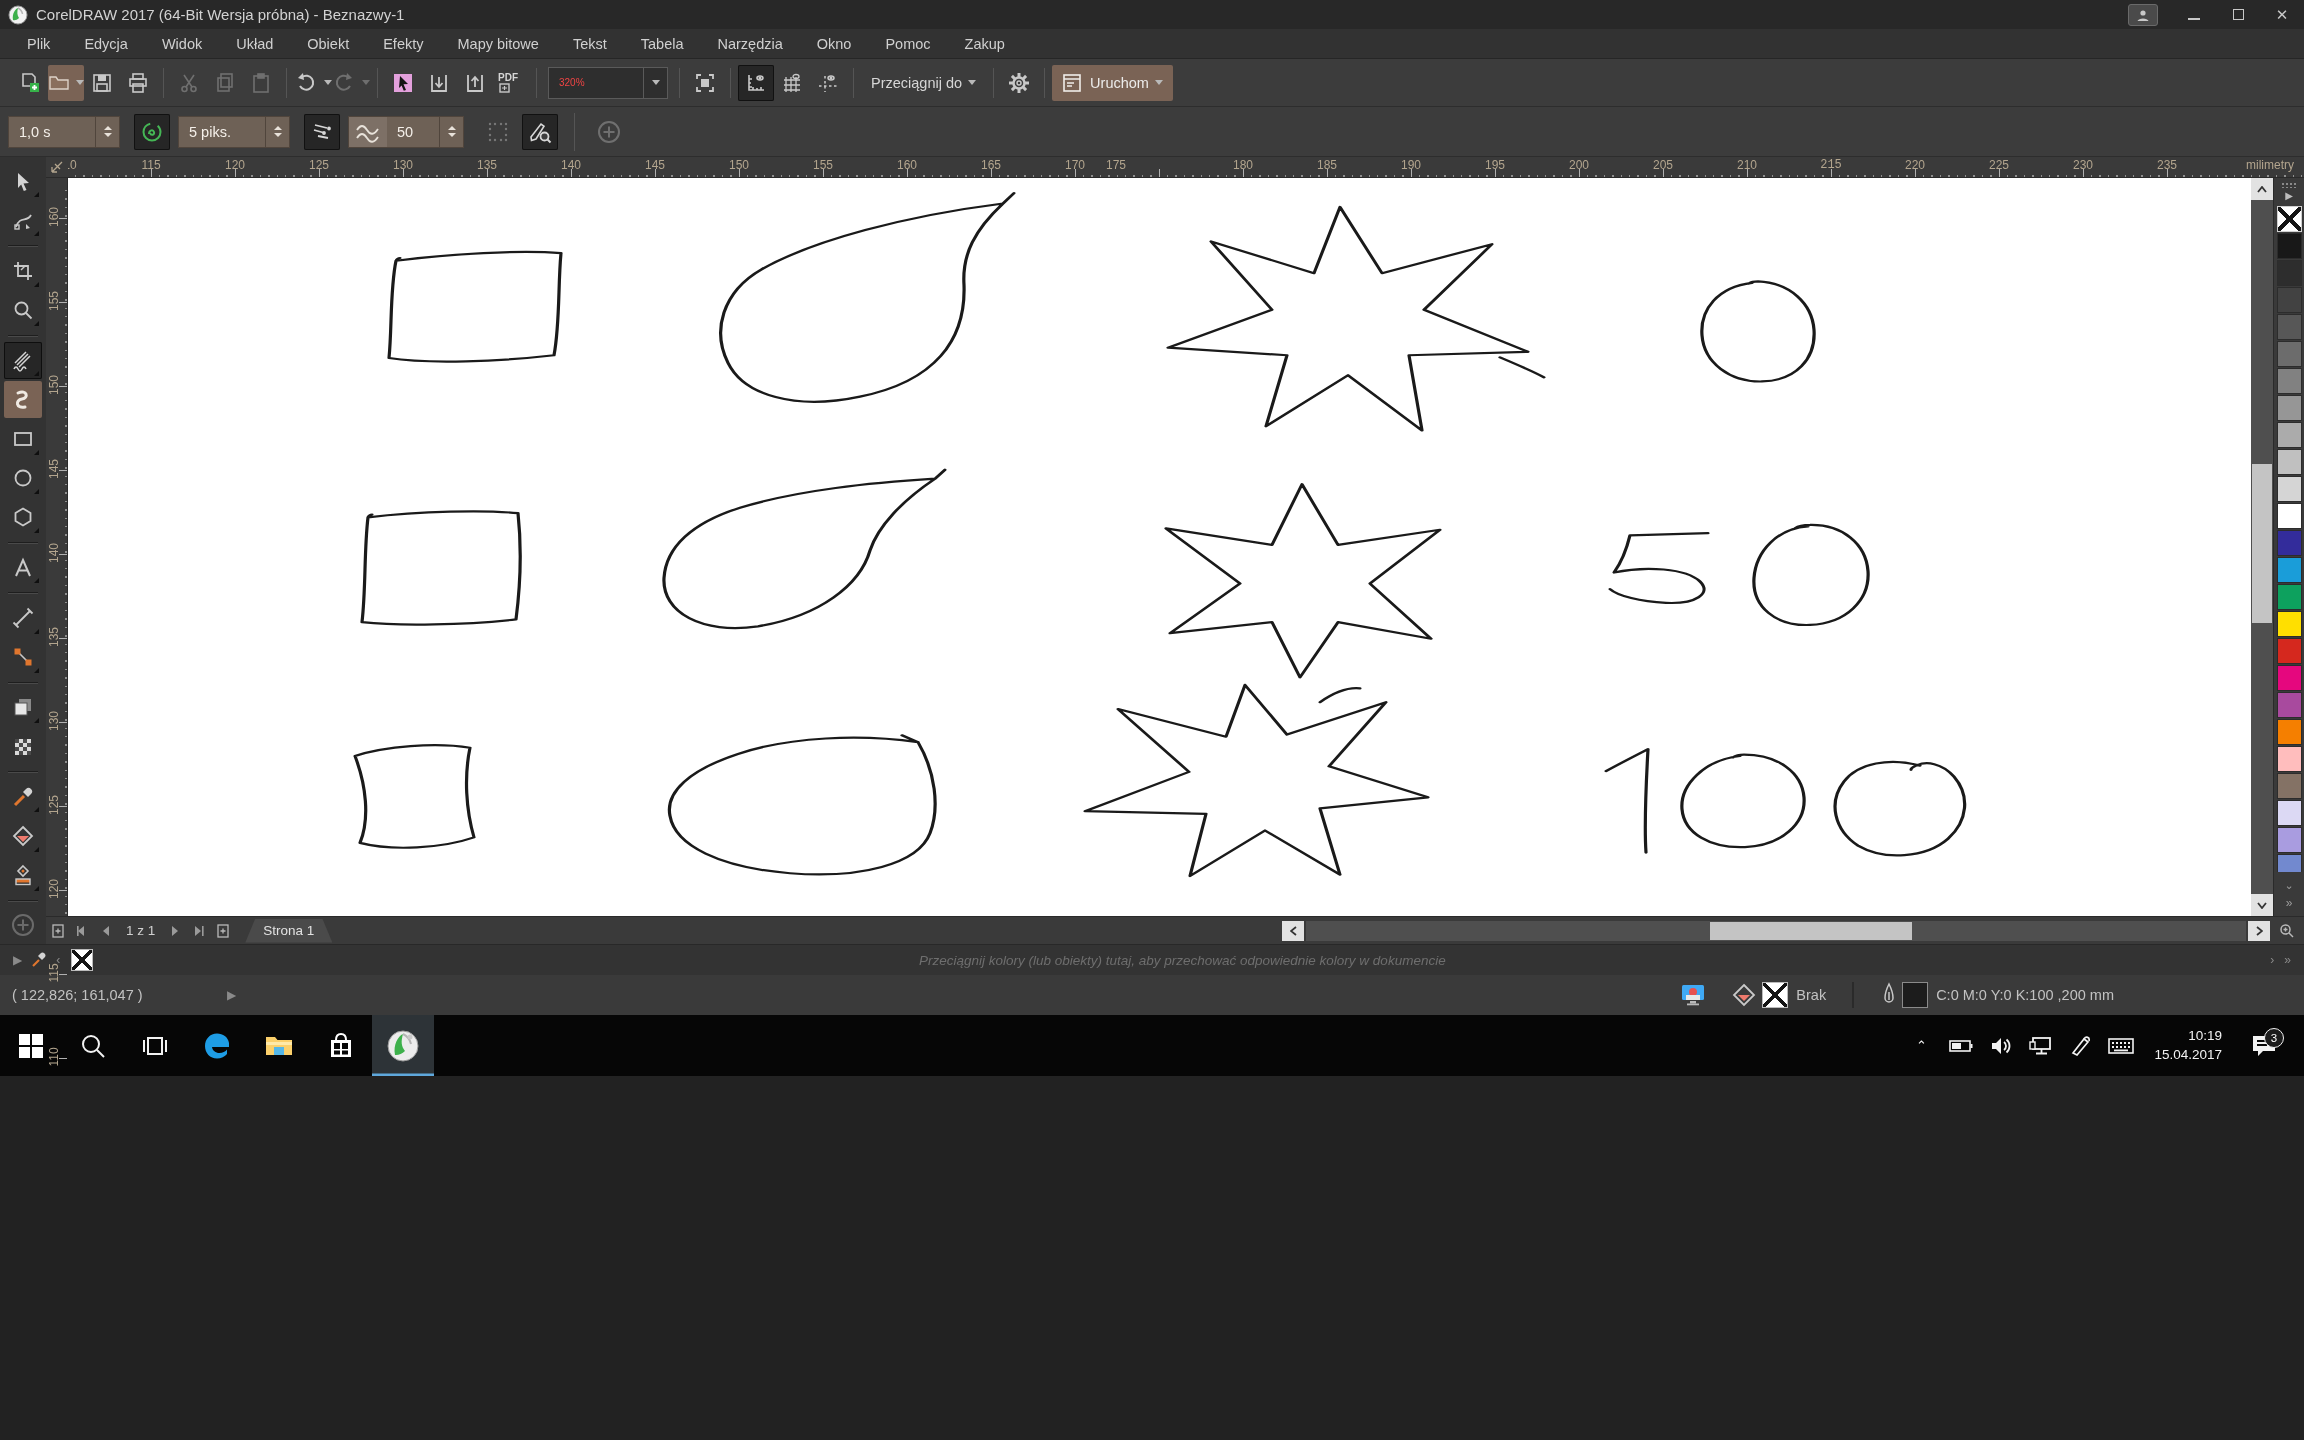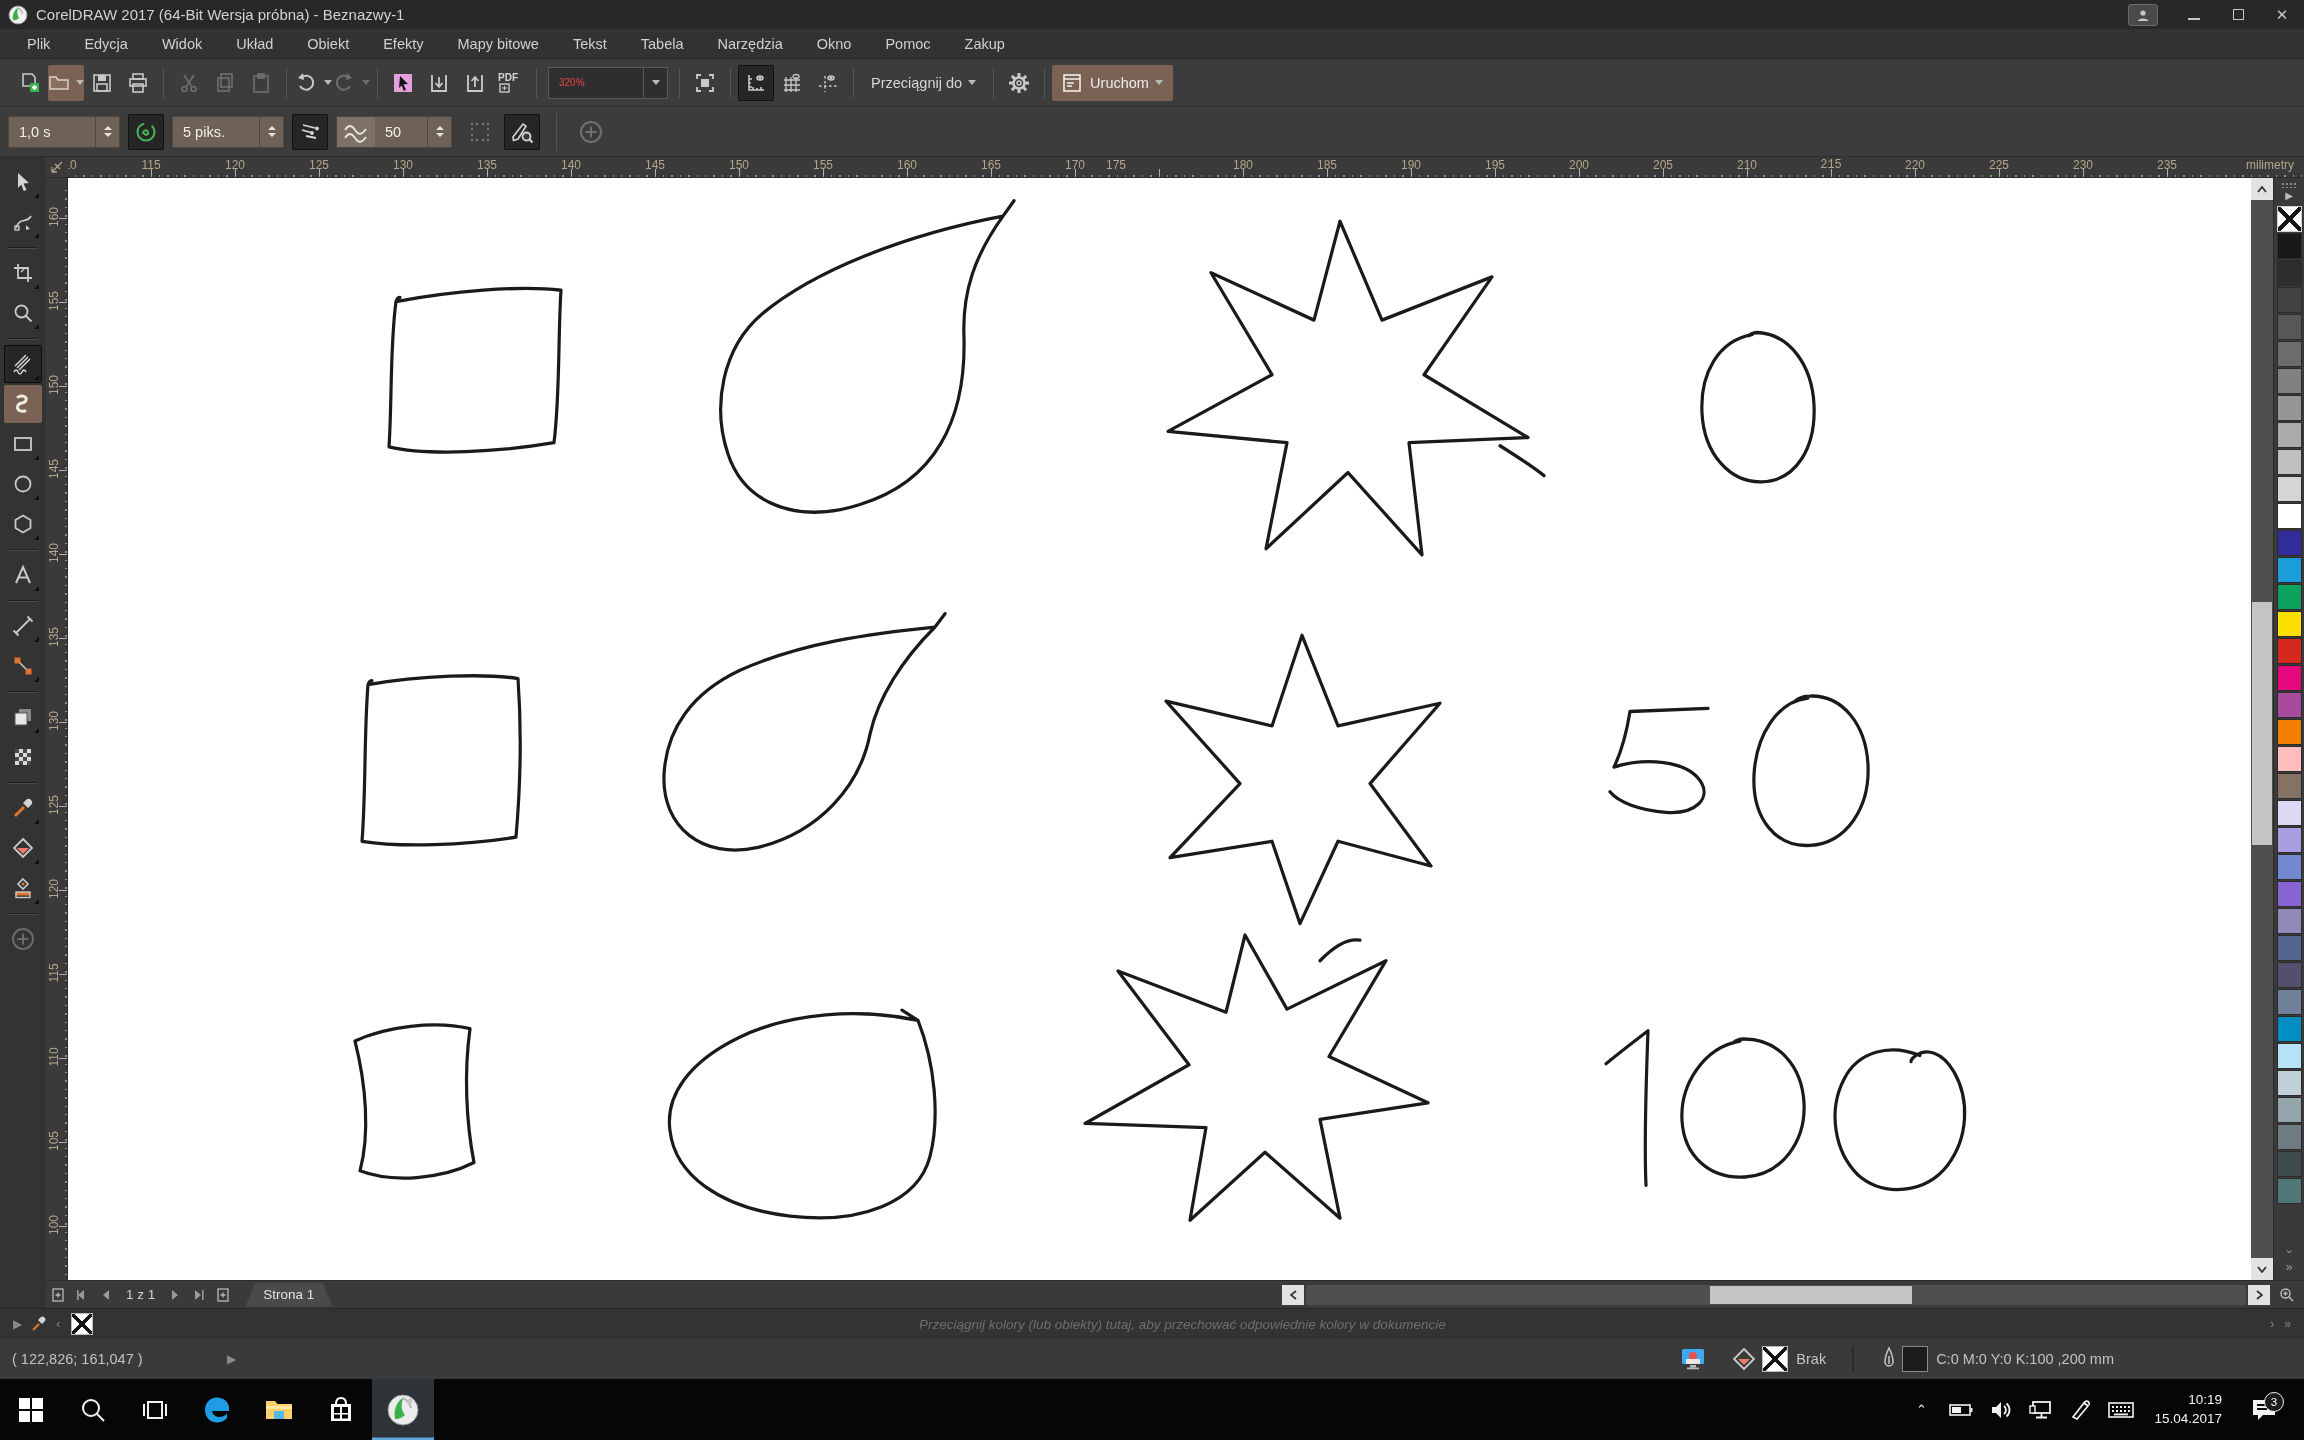--- a/index.html
+++ b/index.html
@@ -1,17 +1,17 @@
 <!DOCTYPE html>
 <html><head>
 <meta charset="utf-8">
 <style>
   html,body{margin:0;padding:0;background:#222;}
   *{box-sizing:border-box;user-select:none;}
-  #app{width:2304px;height:1440px;position:relative;overflow:hidden;
+  #app{width:2304px;height:1076px;position:relative;overflow:hidden;
        font-family:"Liberation Sans","DejaVu Sans",sans-serif;color:#cfcfcf;
        display:flex;flex-direction:column;background:#3a3a3a;}
   svg{display:block}
   
   .titlebar{height:29px;background:#282828;display:flex;align-items:center;flex:none;}
   .titlebar .applogo{margin:0 8px 0 8px;}
   .titlebar .title{font-size:15px;color:#d2d2d2;white-space:nowrap;}
   .titlebar .tspace{flex:1}
   .winbtn{width:44px;height:29px;display:flex;align-items:center;justify-content:center;color:#c8c8c8;}
   .winbtn .mini{width:12px;border-bottom:2px solid #c8c8c8;height:1px;margin-top:8px;}
@@ -31,21 +31,21 @@
   .tbtn.disabled{opacity:.4;}
   .caret{width:0;height:0;border-left:4.5px solid transparent;border-right:4.5px solid transparent;border-top:5px solid #b9b9b9;margin-left:6px;}
   .vsep{width:1px;height:30px;background:#555;margin:0 7px;flex:none;}
   .zoomsel{height:32px;width:120px;background:#2e2e2e;border:1px solid #5a5a5a;display:flex;align-items:center;margin:0 4px;}
   .zoomsel .zval{flex:1;padding-left:10px;font-size:10px;color:#ef4444;}
   .zoomsel .zbtn{width:24px;height:100%;border-left:1px solid #5a5a5a;display:flex;align-items:center;justify-content:center;}
   .ddbtn{height:36px;display:flex;align-items:center;padding:0 10px;font-size:14.5px;color:#d6d6d6;}
   .launch{background:#7a6355;border-radius:2px;color:#ecebea;}
   .launch svg{margin-right:8px;}
   
-  .inputbox{height:32px;background:#6e6156;border:1px solid #50453c;display:flex;align-items:stretch;}
+  .inputbox{height:32px;background:#6e6156;border:1px solid #50453c;display:flex;align-items:stretch;margin-right:6px;}
   .inputbox .ival{padding:0 10px;font-size:14.5px;color:#f4efe9;display:flex;align-items:center;min-width:86px;}
   .spin{width:24px;border-left:1px solid #50453c;display:flex;flex-direction:column;align-items:center;justify-content:center;gap:3px;}
   .spin i{width:0;height:0;border-left:4px solid transparent;border-right:4px solid transparent;}
   .spin .up{border-bottom:4px solid #e8e2da;}
   .spin .dn{border-top:4px solid #e8e2da;}
   
   .tabbar{height:32px;background:#2e2e2e;display:flex;align-items:stretch;flex:none;border-bottom:3px solid #1f81cf;}
   .hometab{width:36px;display:flex;align-items:center;justify-content:center;background:#3a3a3a;margin-left:4px;}
   .doctab{padding:0 16px;display:flex;align-items:center;font-size:14.5px;background:#3a3a3a;color:#c6c6c6;margin-left:2px;}
   .doctab.active{background:#1f81cf;color:#fff;}

